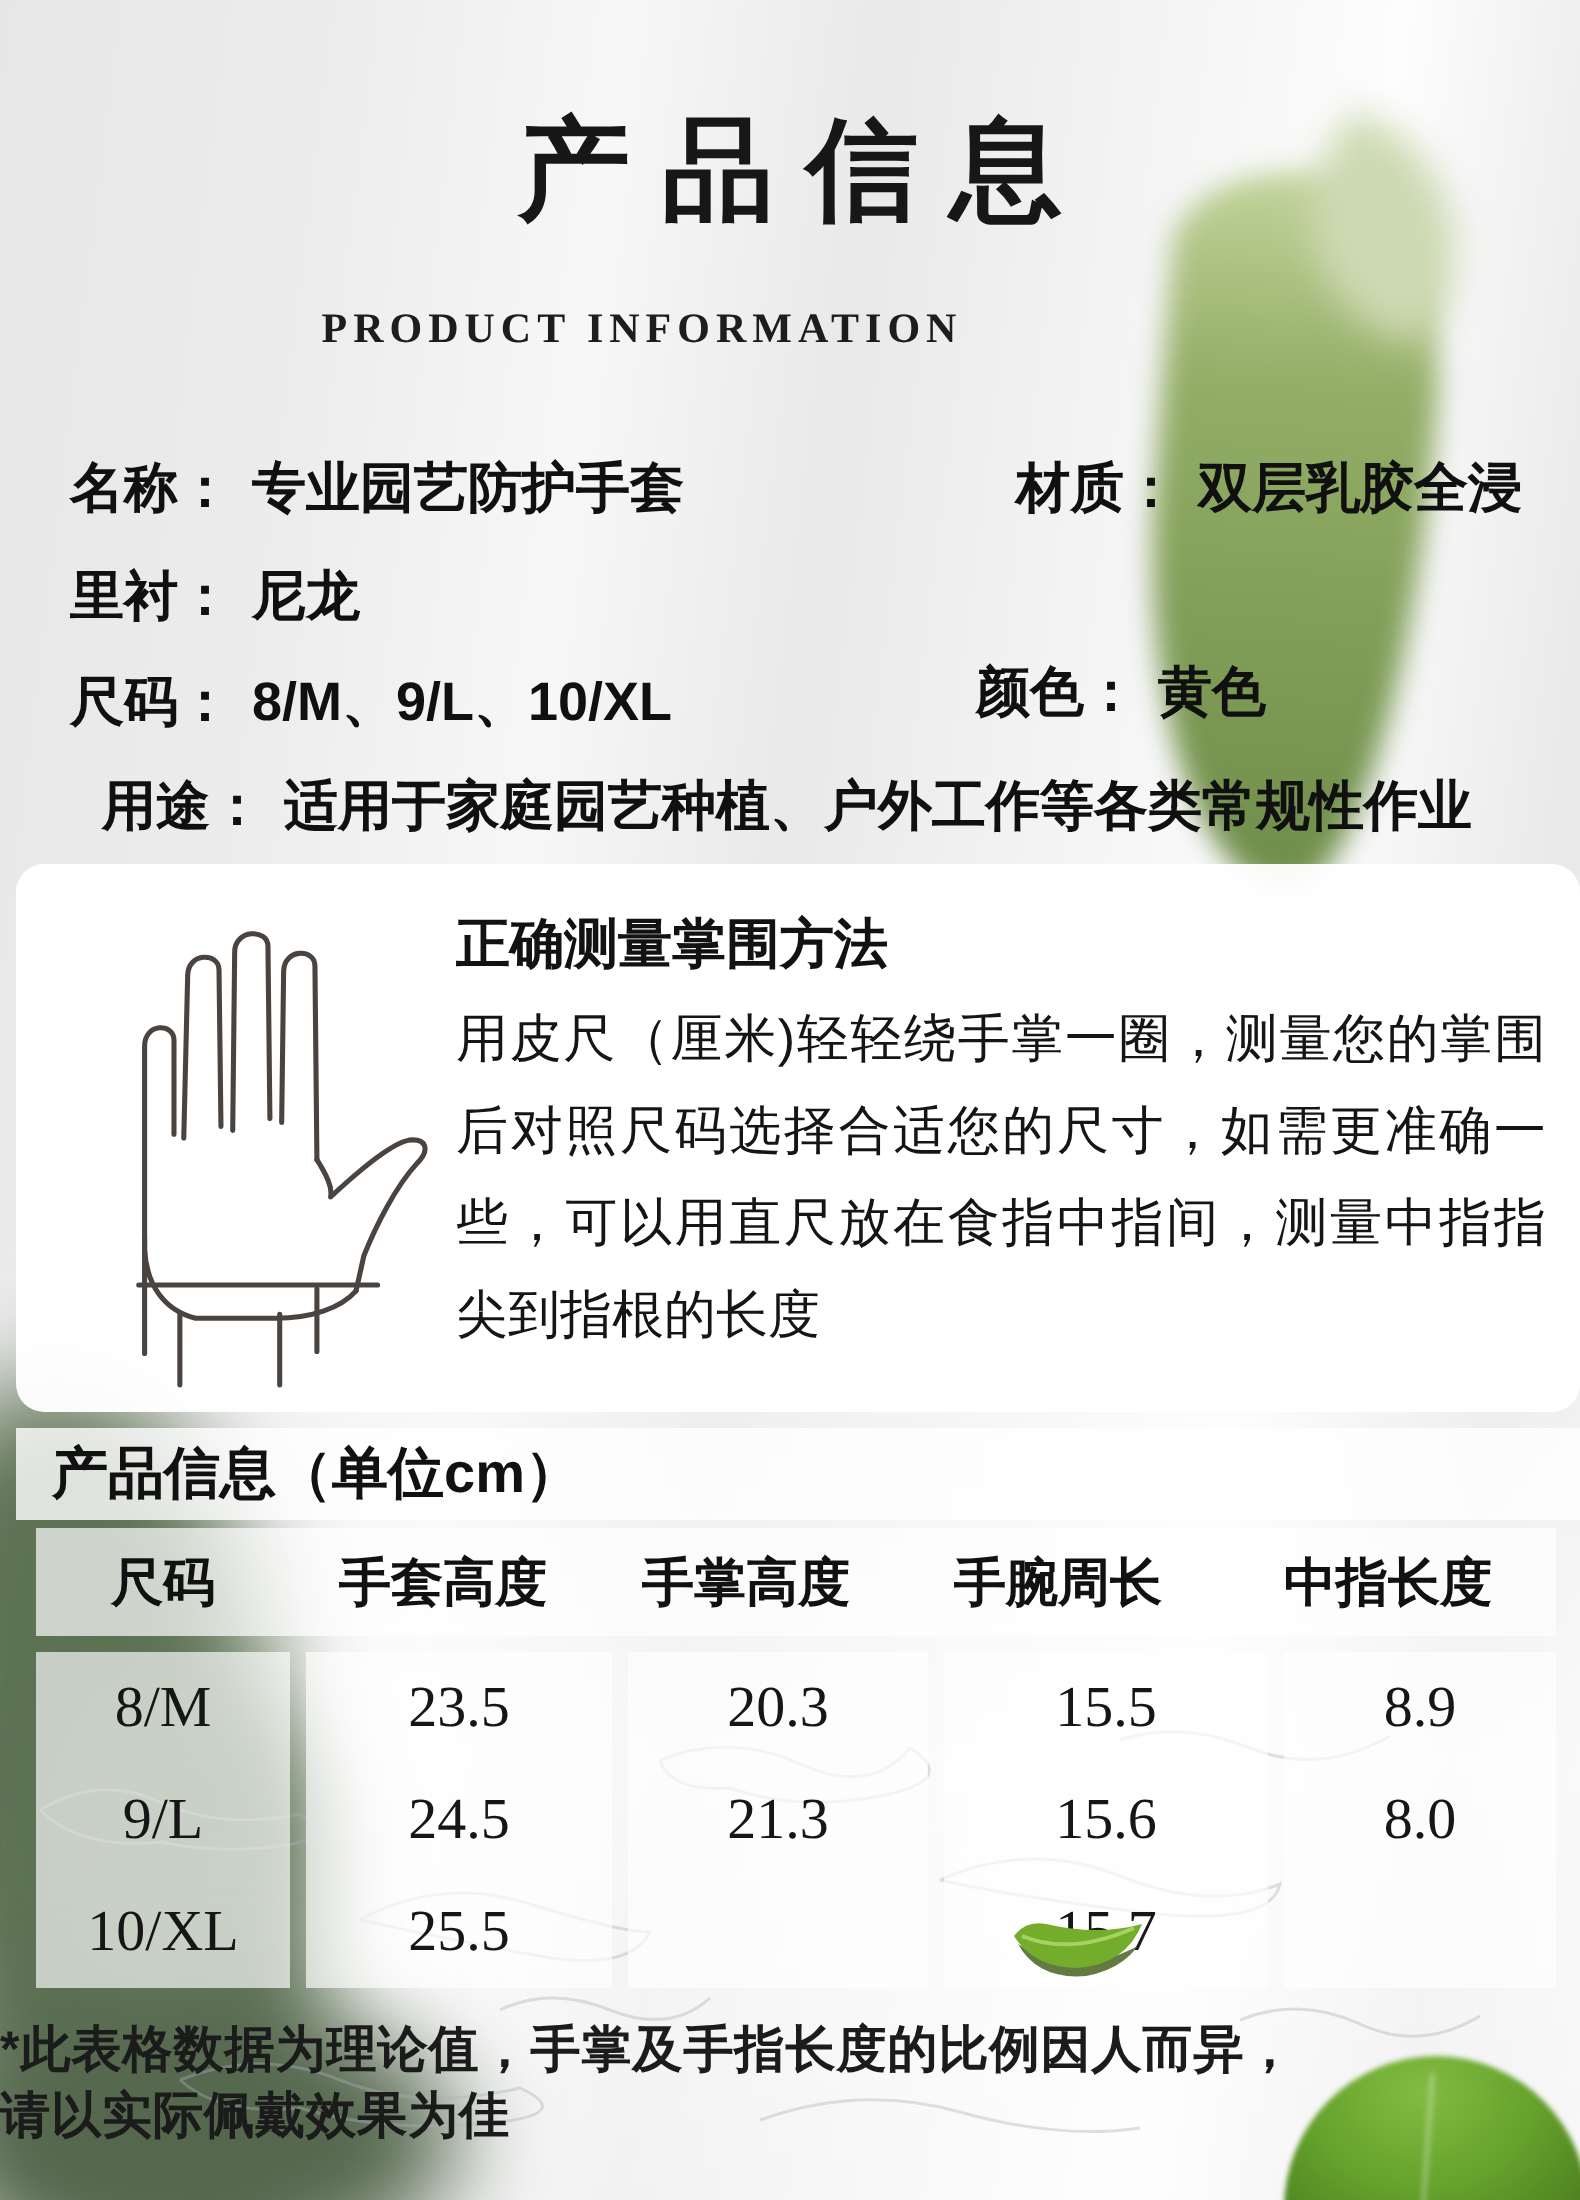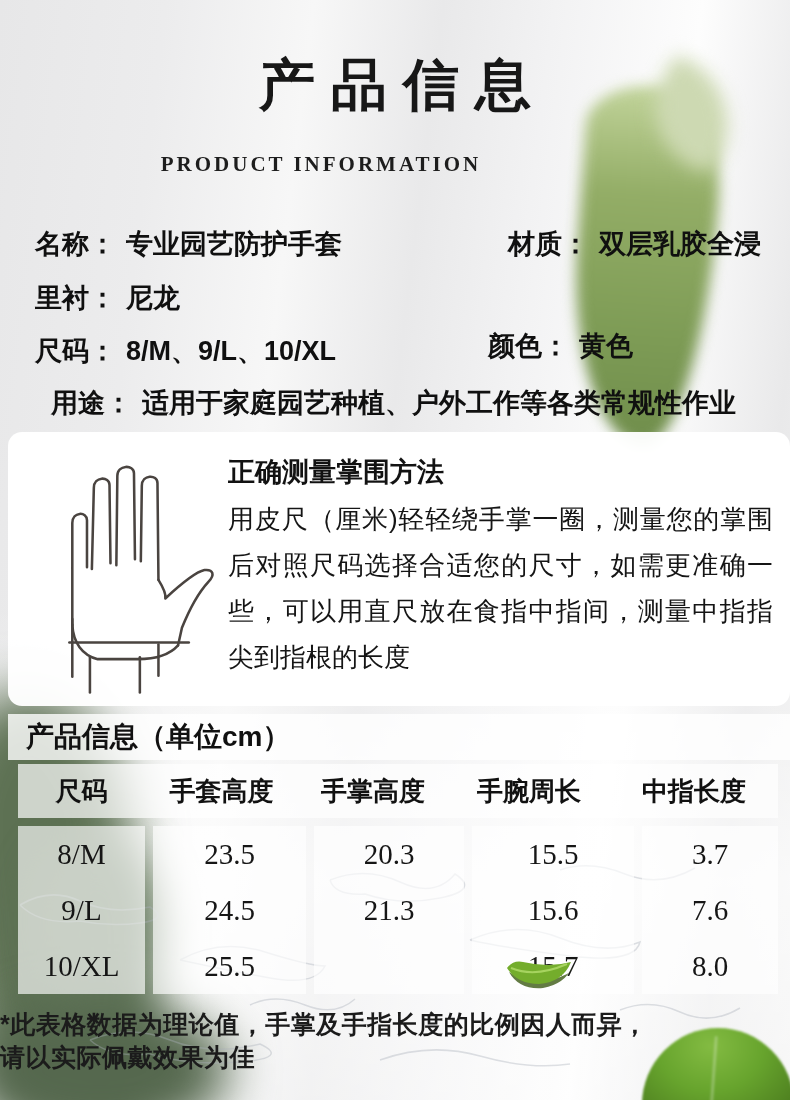--- a/index.html
+++ b/index.html
@@ -223,22 +223,21 @@
   <div class="tbl-col">
     <div class="tbl-cell">20.3</div>
     <div class="tbl-cell">21.3</div>
   </div>
   <div class="tbl-col">
     <div class="tbl-cell">15.5</div>
     <div class="tbl-cell">15.6</div>
     <div class="tbl-cell">15.7</div>
   </div>
   <div class="tbl-col">
-    <div class="tbl-cell">3.7</div>
-    <div class="tbl-cell">7.6</div>
+    <div class="tbl-cell">8.9</div>
     <div class="tbl-cell">8.0</div>
   </div>
 </div>
 
 <svg class="leaf-small" viewBox="0 0 72 36">
   <path d="M4,16 Q30,34 62,18 Q66,16 68,10 Q60,28 38,32 Q14,34 4,16 Z" fill="#3c5a14" opacity="0.8"></path>
   <path d="M2,12 Q8,4 18,6 Q44,12 66,6 Q58,26 34,28 Q12,28 2,12 Z" fill="#74ad2c"></path>
   <path d="M6,12 Q30,22 62,8" fill="none" stroke="#a6d35f" stroke-width="2"></path>
 </svg>
 

